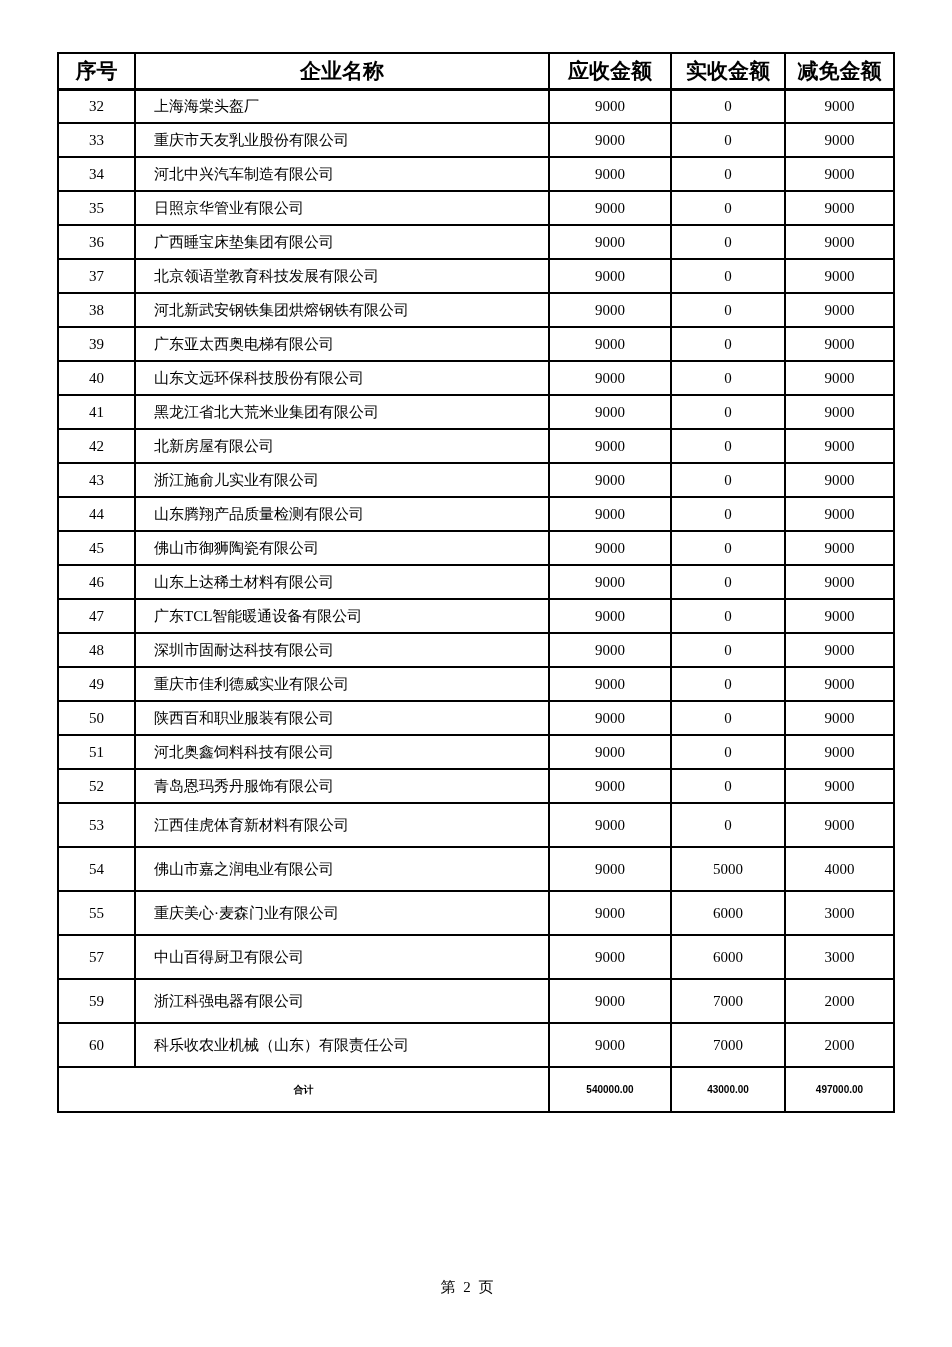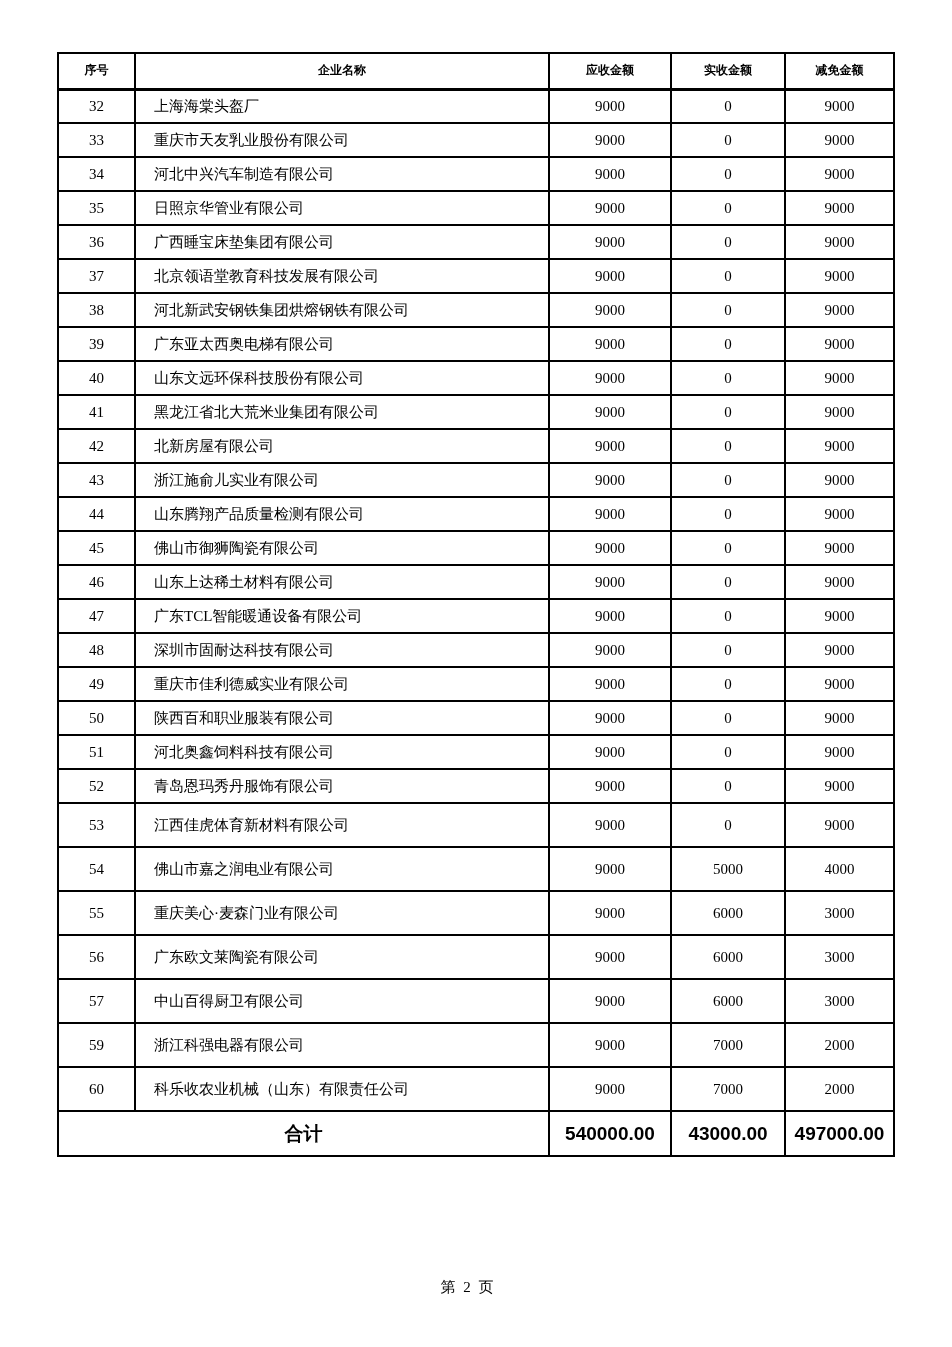--- a/index.html
+++ b/index.html
@@ -27,40 +27,40 @@
   .fee-table th, .fee-table td {
     border: 2px solid #000000;
     padding: 0;
     overflow: hidden;
     white-space: nowrap;
   }
   .fee-table thead tr { height: 36px; }
   .fee-table th {
     font-family: "Liberation Sans", "DejaVu Sans", sans-serif;
     font-weight: bold;
-    font-size: 12px;
+    font-size: 21px;
     text-align: center;
     border-bottom-width: 3px;
   }
   .fee-table tbody tr.normal { height: 34px; }
   .fee-table tbody tr.tall   { height: 44px; }
   .fee-table td {
     font-size: 15px;
     text-align: center;
     vertical-align: middle;
   }
   .fee-table td.c-name {
     text-align: left;
     padding-left: 18px;
   }
   .fee-table tfoot tr { height: 45px; }
   .fee-table tfoot td {
     font-family: "Liberation Sans", "DejaVu Sans", sans-serif;
     font-weight: bold;
-    font-size: 19px;
+    font-size: 10px;
     text-align: center;
   }
   .page-footer {
     position: absolute;
     left: 0;
     top: 1278px;
     width: 936px; 
     text-align: center;
     font-size: 15px;
     letter-spacing: 2px;
@@ -250,27 +250,20 @@
           <td class="c-num">4000</td>
         </tr>
         <tr class="tall">
           <td class="c-no">55</td>
           <td class="c-name">重庆美心·麦森门业有限公司</td>
           <td class="c-num">9000</td>
           <td class="c-num">6000</td>
           <td class="c-num">3000</td>
         </tr>
         <tr class="tall">
-          <td class="c-no">56</td>
-          <td class="c-name">广东欧文莱陶瓷有限公司</td>
-          <td class="c-num">9000</td>
-          <td class="c-num">6000</td>
-          <td class="c-num">3000</td>
-        </tr>
-        <tr class="tall">
           <td class="c-no">57</td>
           <td class="c-name">中山百得厨卫有限公司</td>
           <td class="c-num">9000</td>
           <td class="c-num">6000</td>
           <td class="c-num">3000</td>
         </tr>
         <tr class="tall">
           <td class="c-no">59</td>
           <td class="c-name">浙江科强电器有限公司</td>
           <td class="c-num">9000</td>

